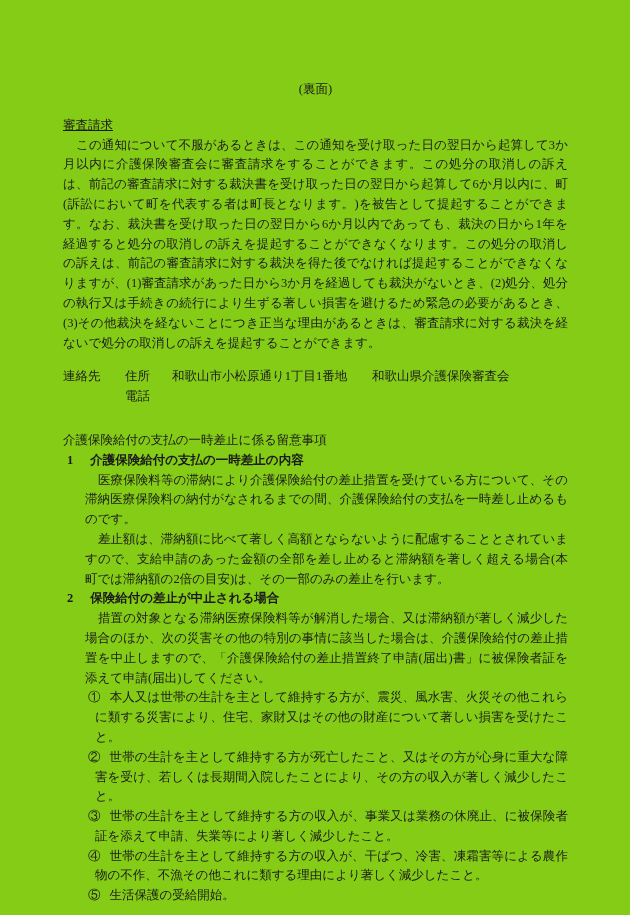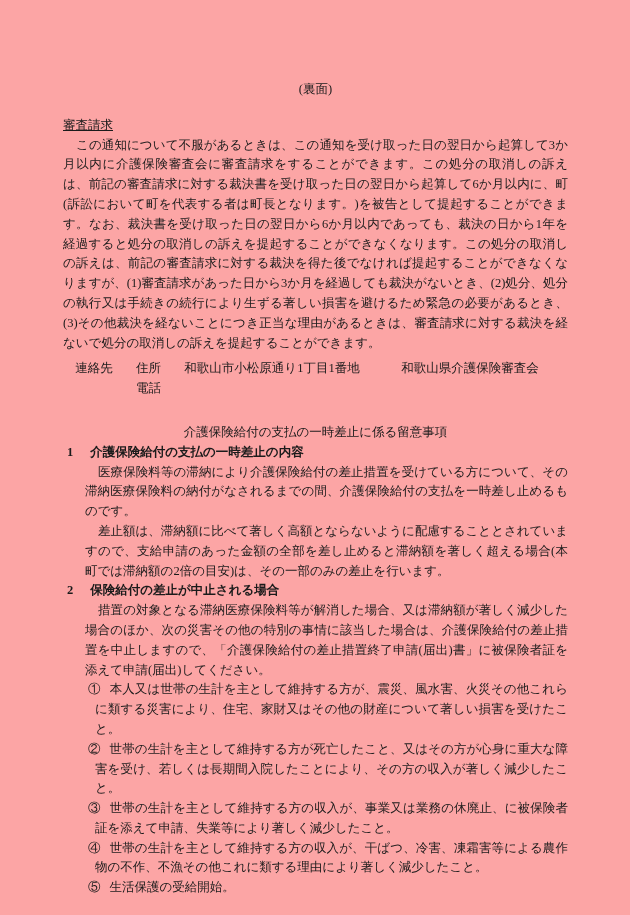--- a/index.html
+++ b/index.html
@@ -1,38 +1,37 @@
 <!DOCTYPE html>
 <html lang="ja"><head>
 <meta charset="utf-8">
 <style>
   html,body { margin:0; padding:0; background:#e9e9e9; }
   .page {
     width:630px; height:915px;
-    background:#fca5a5;
+    background:#84cc16;
     color:#1b1b1b;
     font-family:"Liberation Serif","DejaVu Serif",serif;
     font-size:12.5px;
     line-height:19.8px;
     box-sizing:border-box;
     padding:80px 62px 0 63px;
     margin:0 auto;
     position:relative;
     overflow:hidden;
   }
   .back-label { text-align:center; }
   .appeal-title { margin-top:16px;text-decoration:underline; }
   .appeal-body { text-align:justify; text-indent:13px; }
   .contact {
-    margin-top:6px;
+    margin-top:14px;
     display:grid;
     grid-template-columns:62px 47px 200px auto;
-    text-align:center;
   }
-  .center-title { text-align:center; margin-top:24px; }
+  .center-title { margin-top:24px; }
   .sec-head { padding-left:4px;font-weight:bold; }
   .sec-num { display:inline-block; margin-right:17px; }
   .para { padding-left:22px; text-indent:13px; text-align:justify; }
   .item { padding-left:32px; text-indent:-7px; text-align:justify; }
   .inum { margin-right:9px; }
 </style>
 </head>
 <body>
 
 <div class="page">

